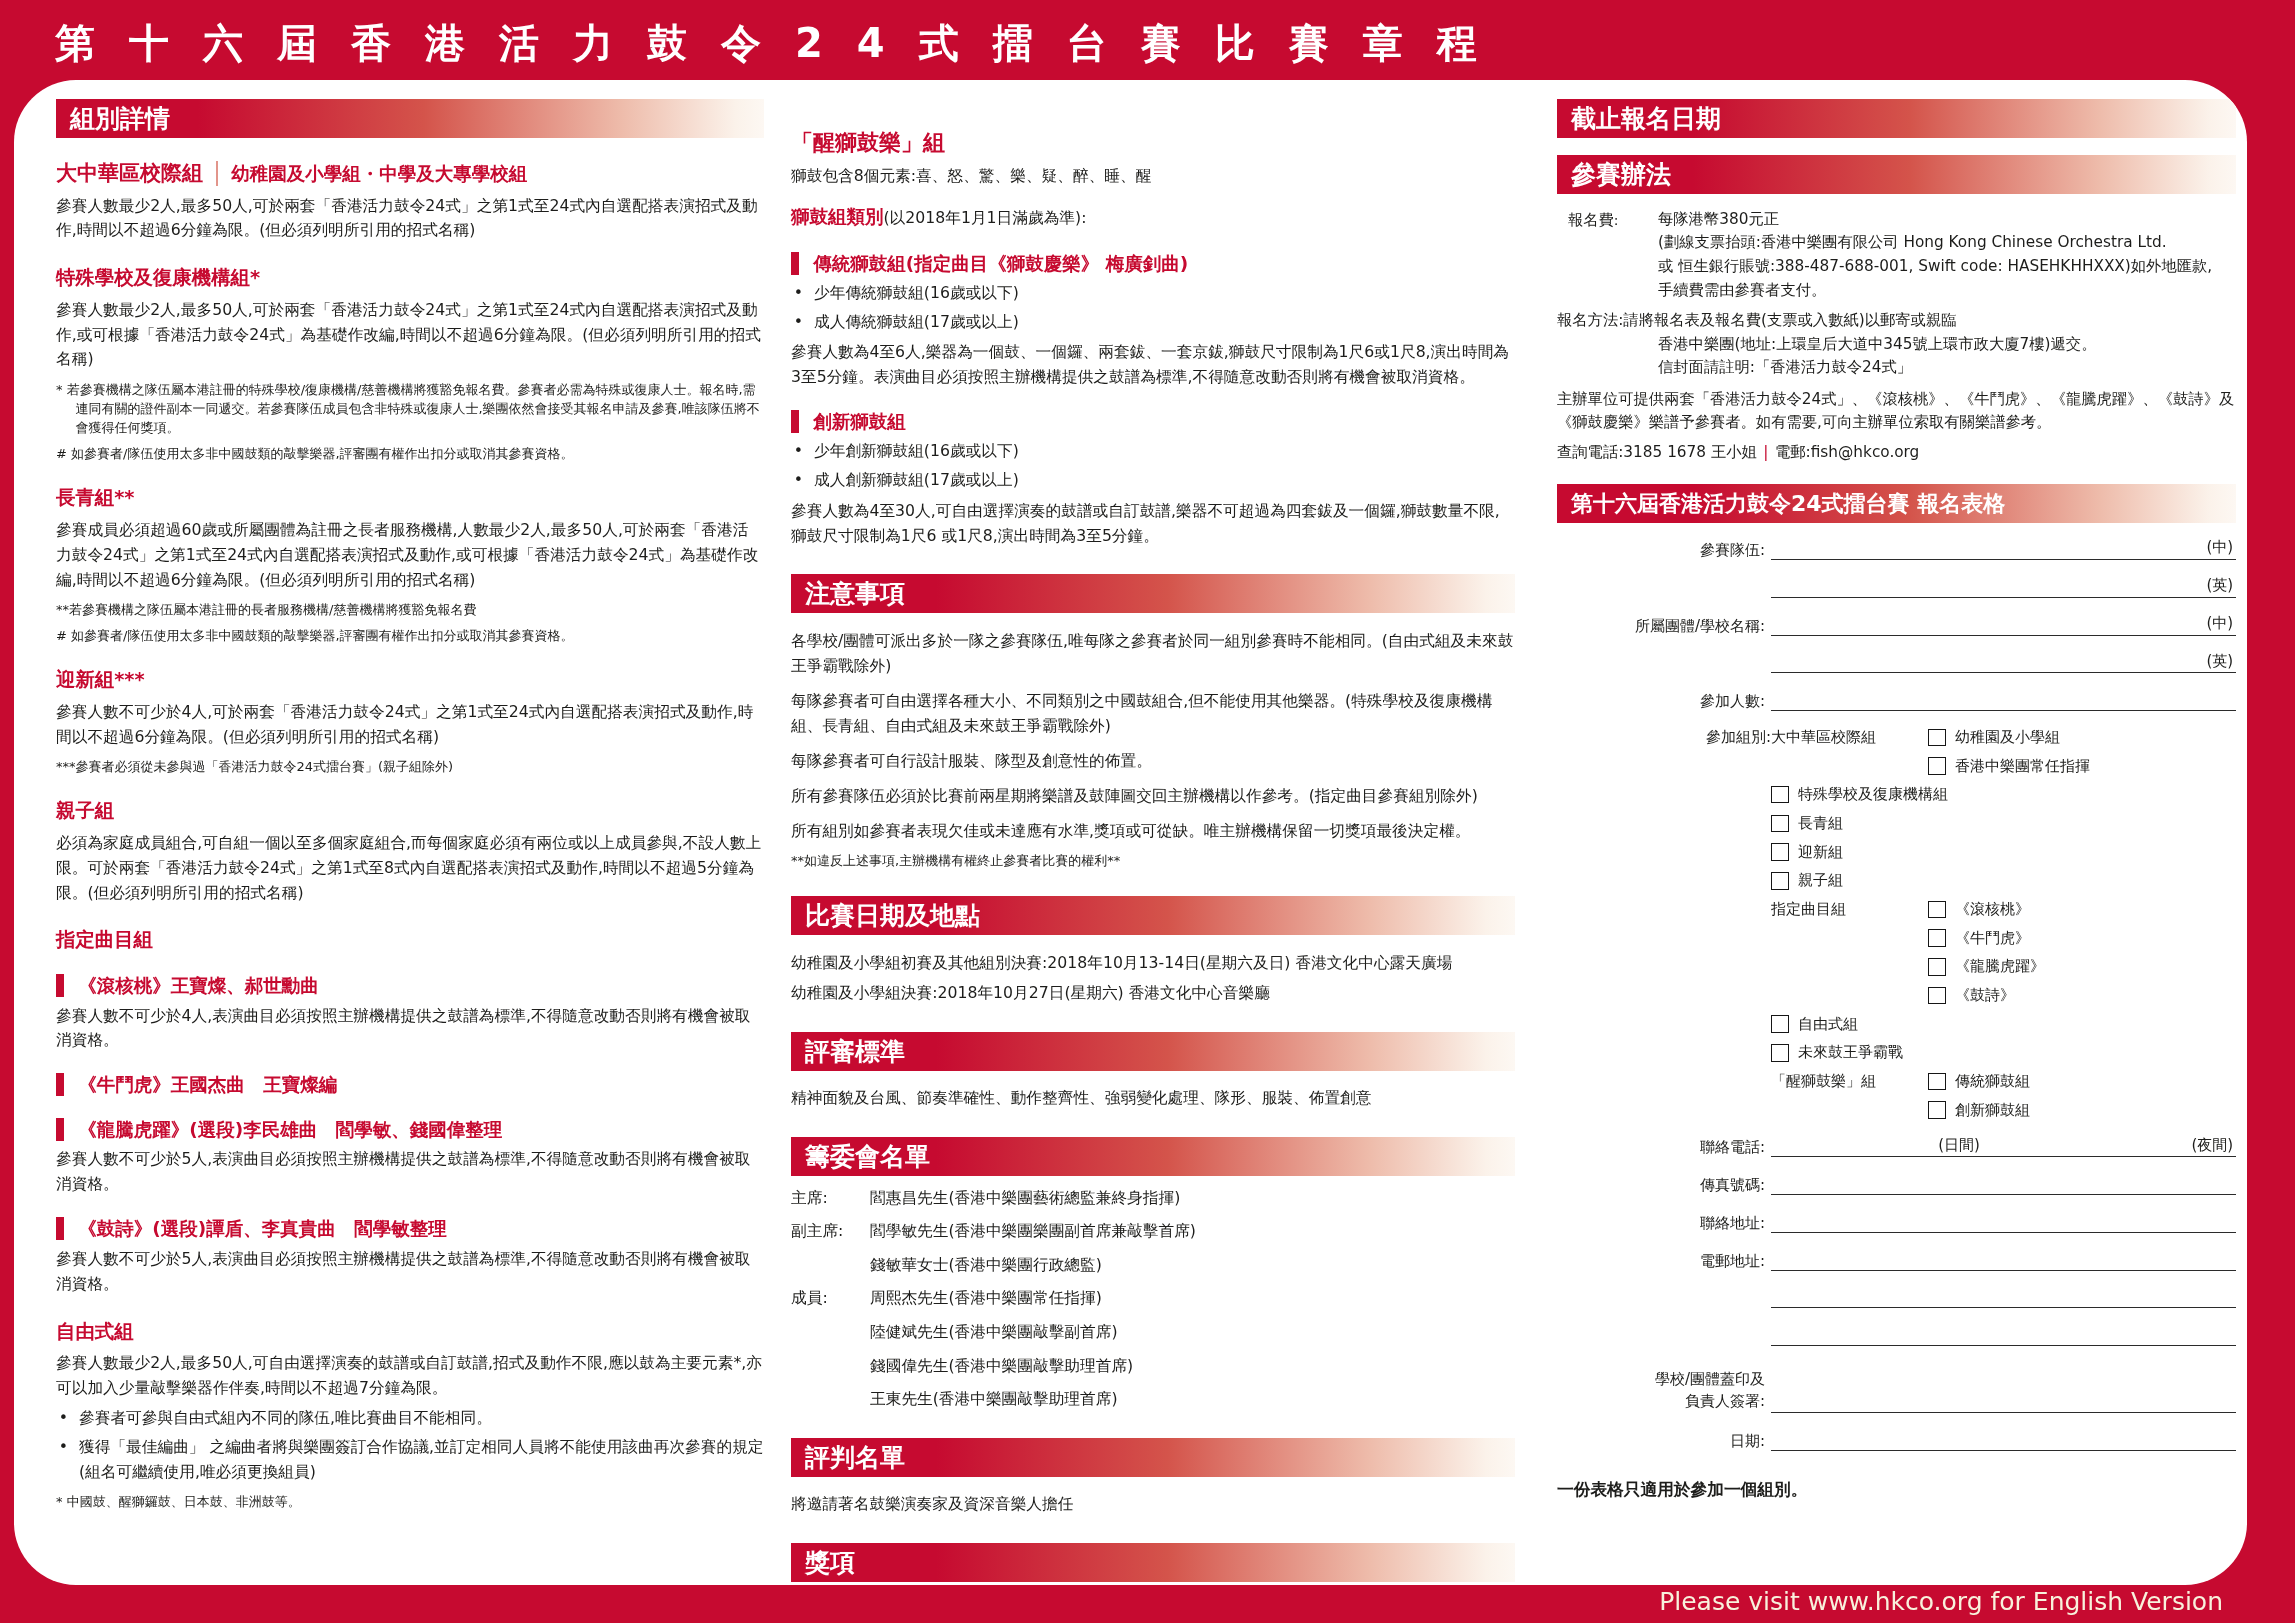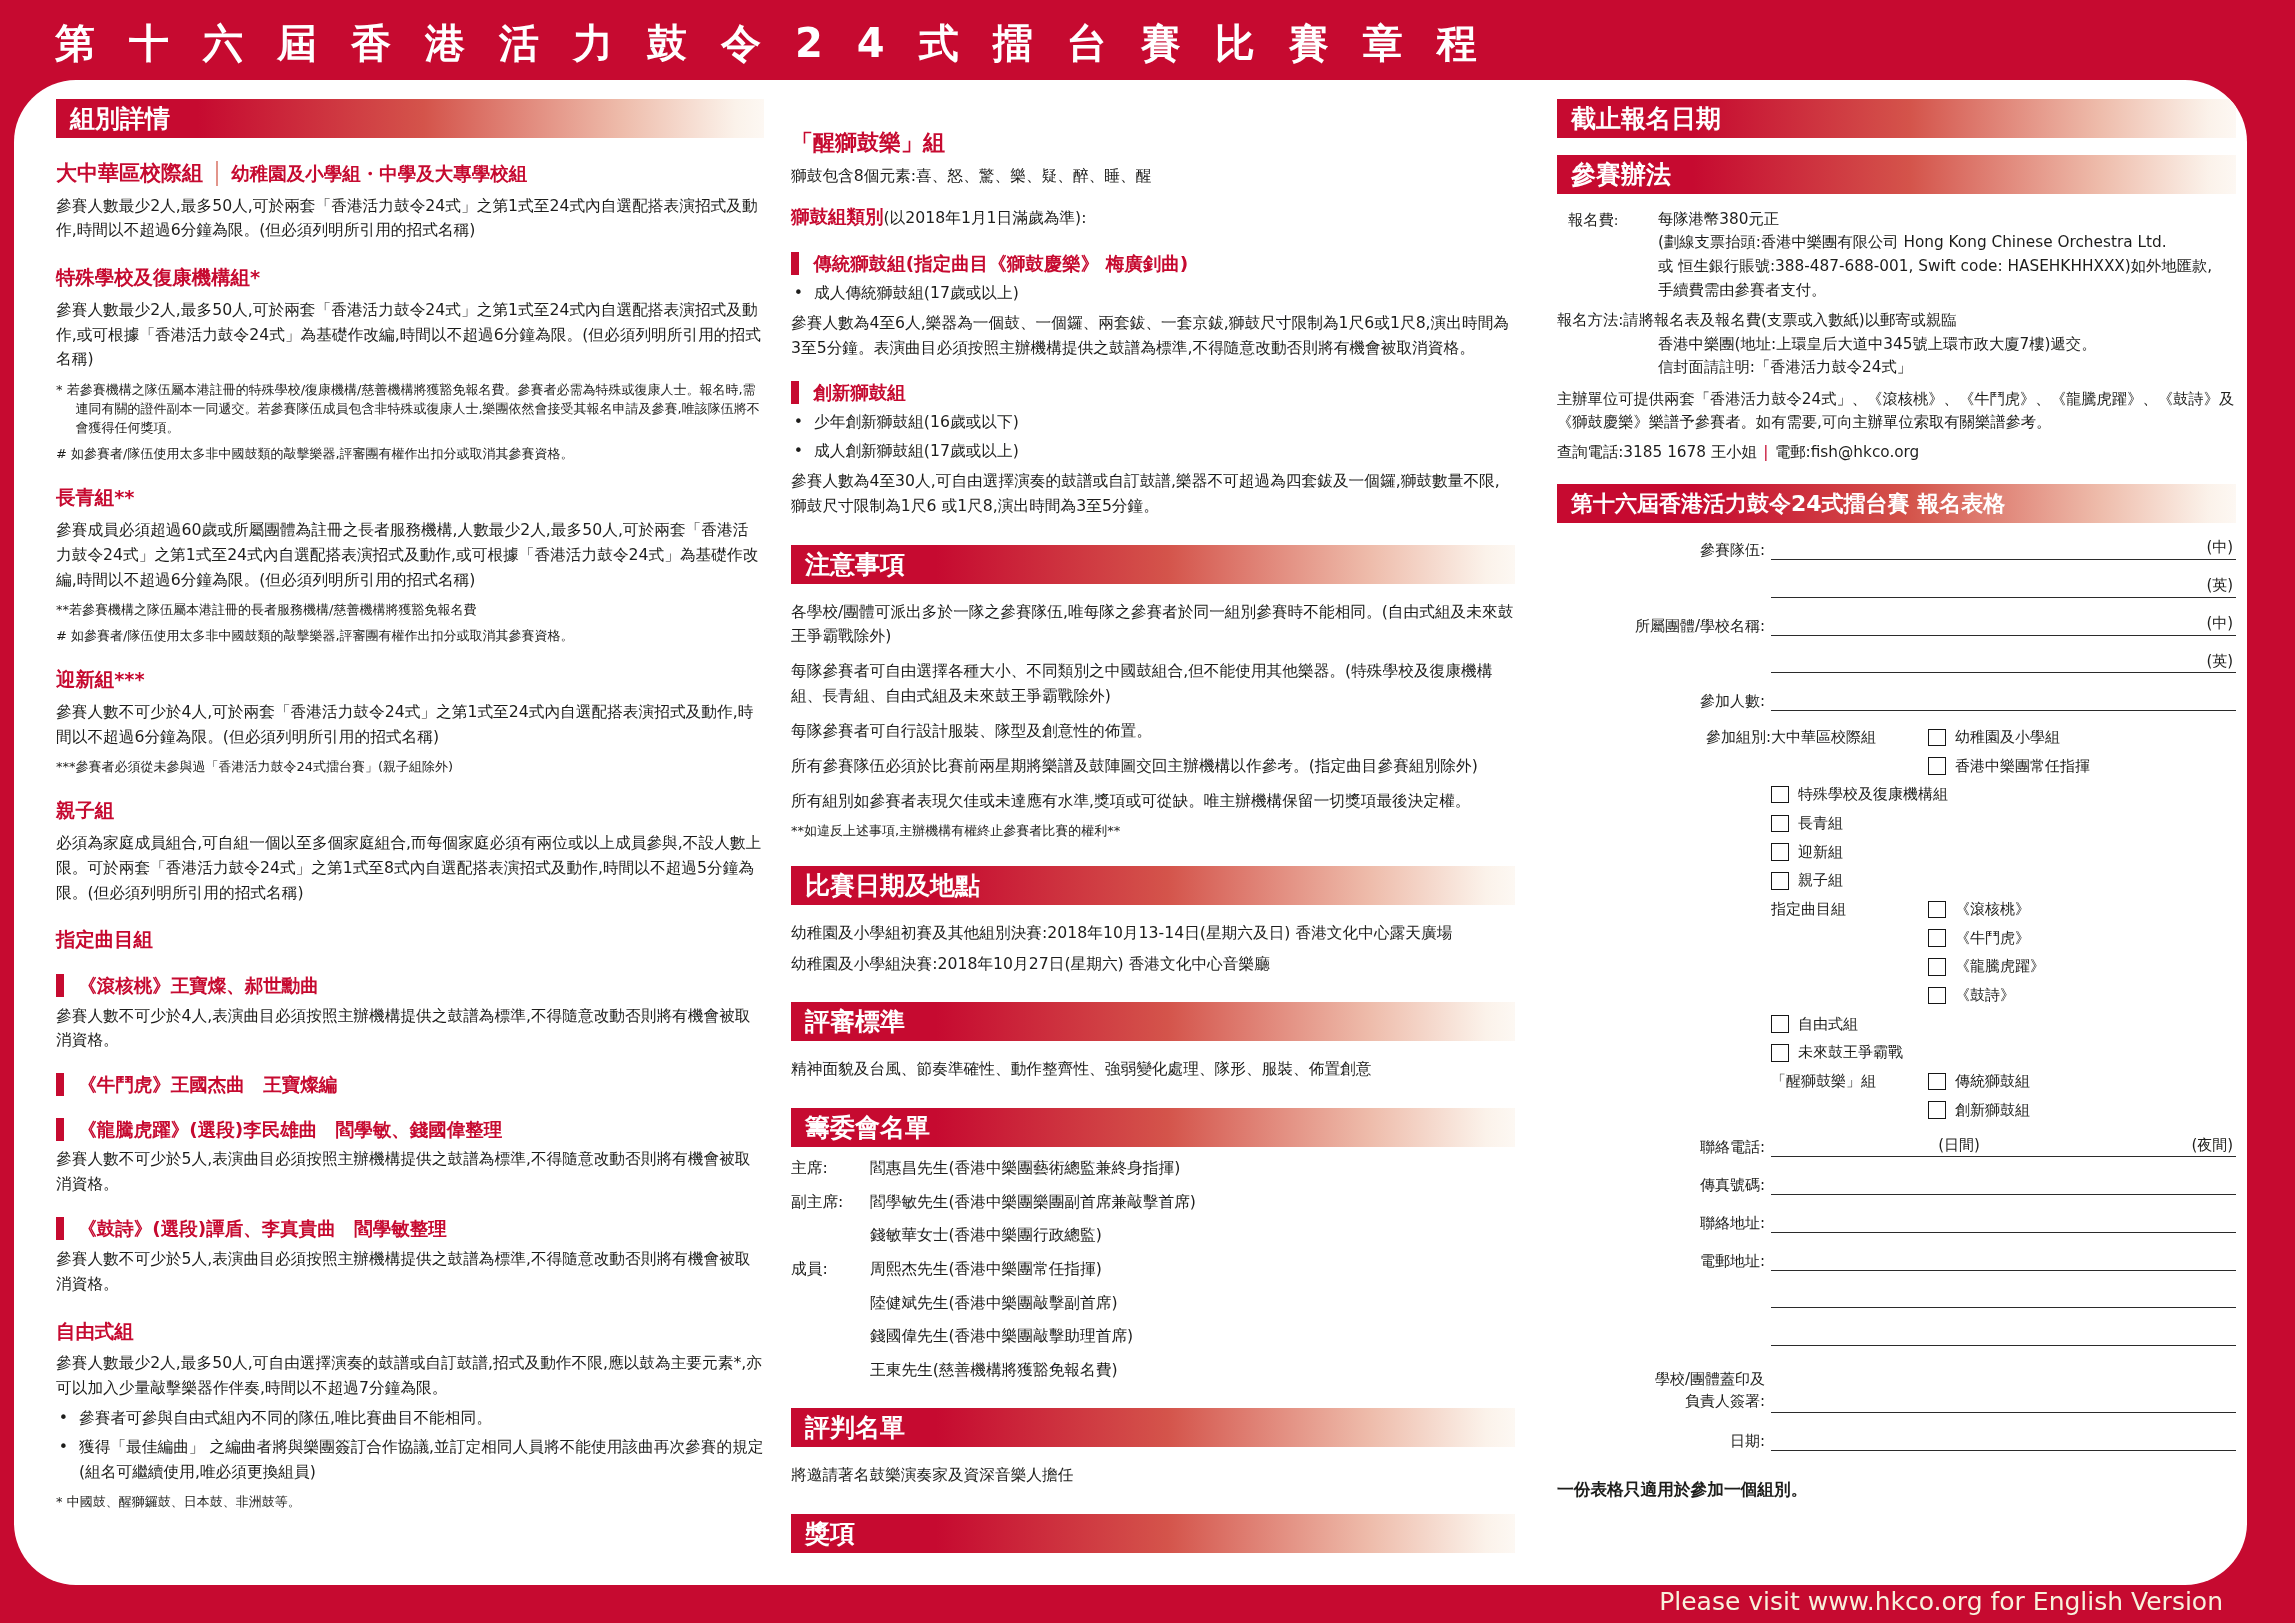--- a/index.html
+++ b/index.html
@@ -136,20 +136,21 @@
     <div class="lion-title">「醒獅鼓樂」組</div>
     <p class="txt">獅鼓包含8個元素:喜、怒、驚、樂、疑、醉、睡、醒</p>
     <p class="txt" style="margin-top:14px;">
       <span class="inline-red">獅鼓組類別</span><span>(以2018年1月1日滿歲為準):</span>
     </p>
 
     <div class="song">
       <span class="songbar"></span>
       <span class="songtitle">傳統獅鼓組(指定曲目《獅鼓慶樂》 梅廣釗曲)</span>
     </div>
+    <p class="txt bul">少年傳統獅鼓組(16歲或以下)</p>
     <p class="txt bul">成人傳統獅鼓組(17歲或以上)</p>
     <p class="txt">參賽人數為4至6人,樂器為一個鼓、一個鑼、兩套鈸、一套京鈸,獅鼓尺寸限制為1尺6或1尺8,演出時間為3至5分鐘。表演曲目必須按照主辦機構提供之鼓譜為標準,不得隨意改動否則將有機會被取消資格。</p>
 
     <div class="song">
       <span class="songbar"></span>
       <span class="songtitle">創新獅鼓組</span>
     </div>
     <p class="txt bul">少年創新獅鼓組(16歲或以下)</p>
     <p class="txt bul">成人創新獅鼓組(17歲或以上)</p>
     <p class="txt">參賽人數為4至30人,可自由選擇演奏的鼓譜或自訂鼓譜,樂器不可超過為四套鈸及一個鑼,獅鼓數量不限,獅鼓尺寸限制為1尺6 或1尺8,演出時間為3至5分鐘。</p>
@@ -190,21 +191,21 @@
       <div class="crow">
           <span class="crole"></span>
           <span>陸健斌先生(香港中樂團敲擊副首席)</span>
         </div>
       <div class="crow">
           <span class="crole"></span>
           <span>錢國偉先生(香港中樂團敲擊助理首席)</span>
         </div>
       <div class="crow">
           <span class="crole"></span>
-          <span>王東先生(慈善機構將獲豁免報名費)</span>
+          <span>王東先生(香港中樂團敲擊助理首席)</span>
         </div>
     </div>
 
     <div class="bar" style="margin-top:26px;">評判名單</div>
     <p class="txt" style="margin-top:15.7px;">將邀請著名鼓樂演奏家及資深音樂人擔任</p>
 
     <div class="bar" style="margin-top:26px;">獎項</div>
 
   </div>
 

